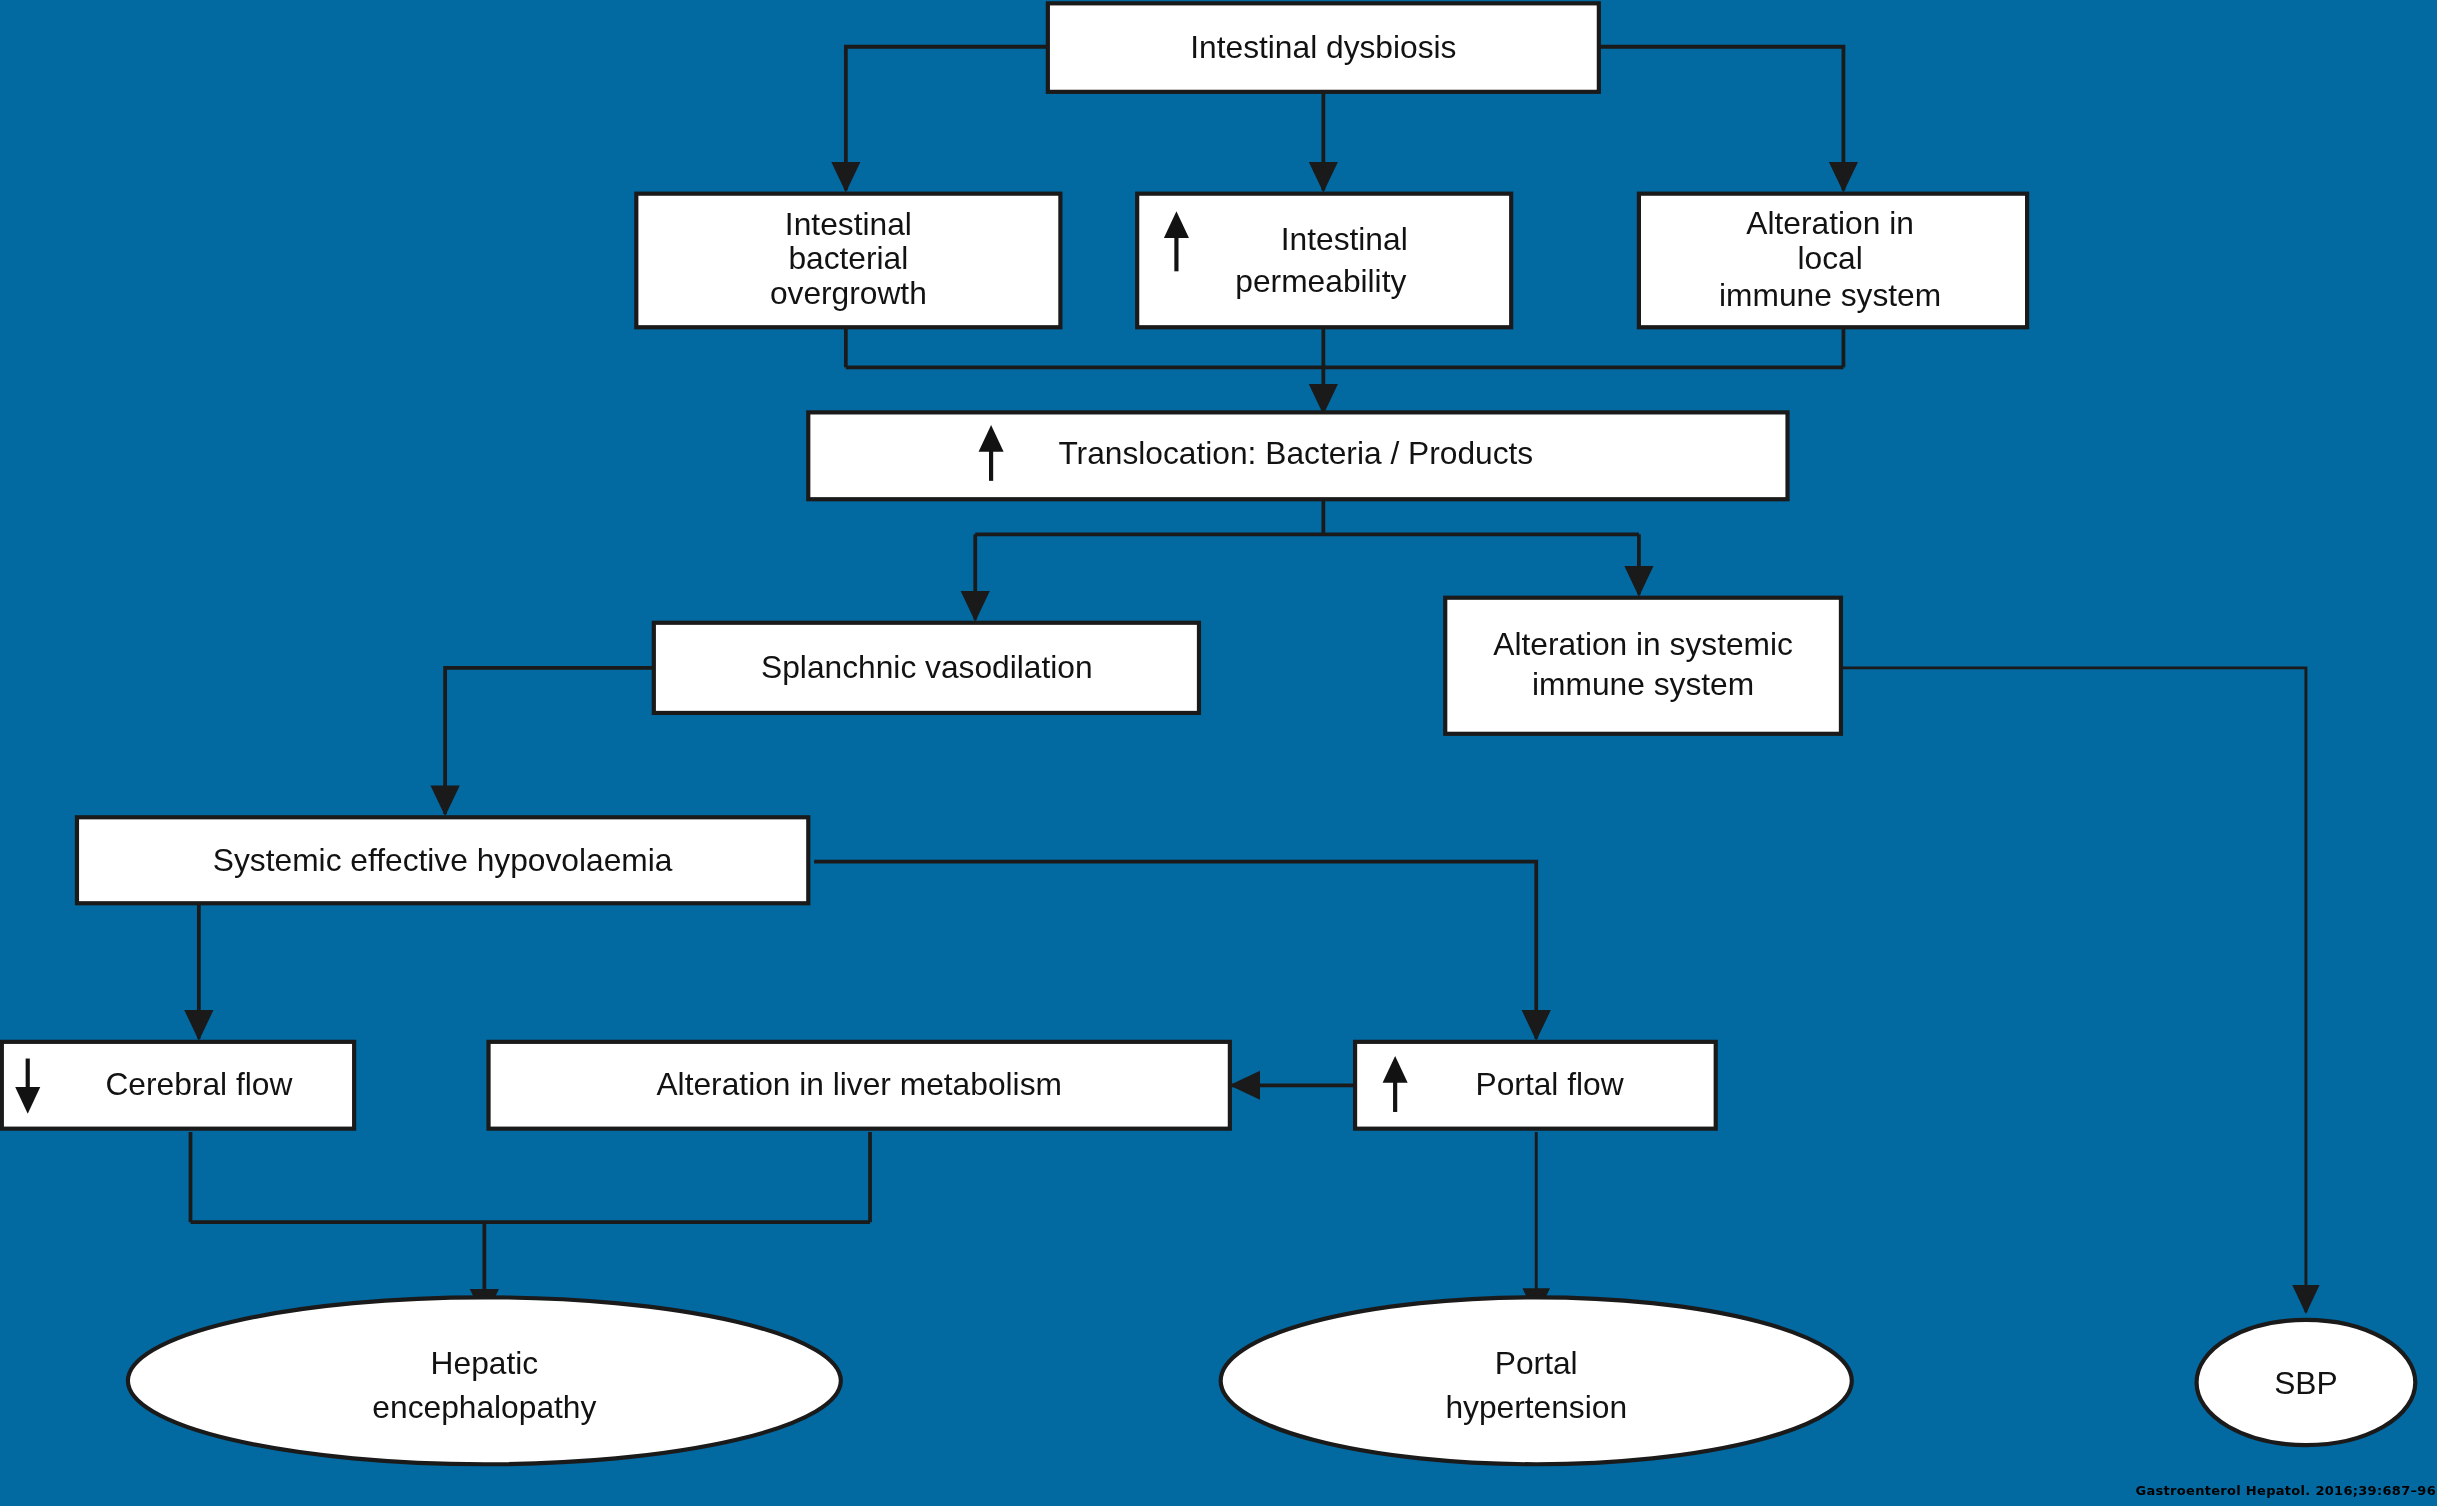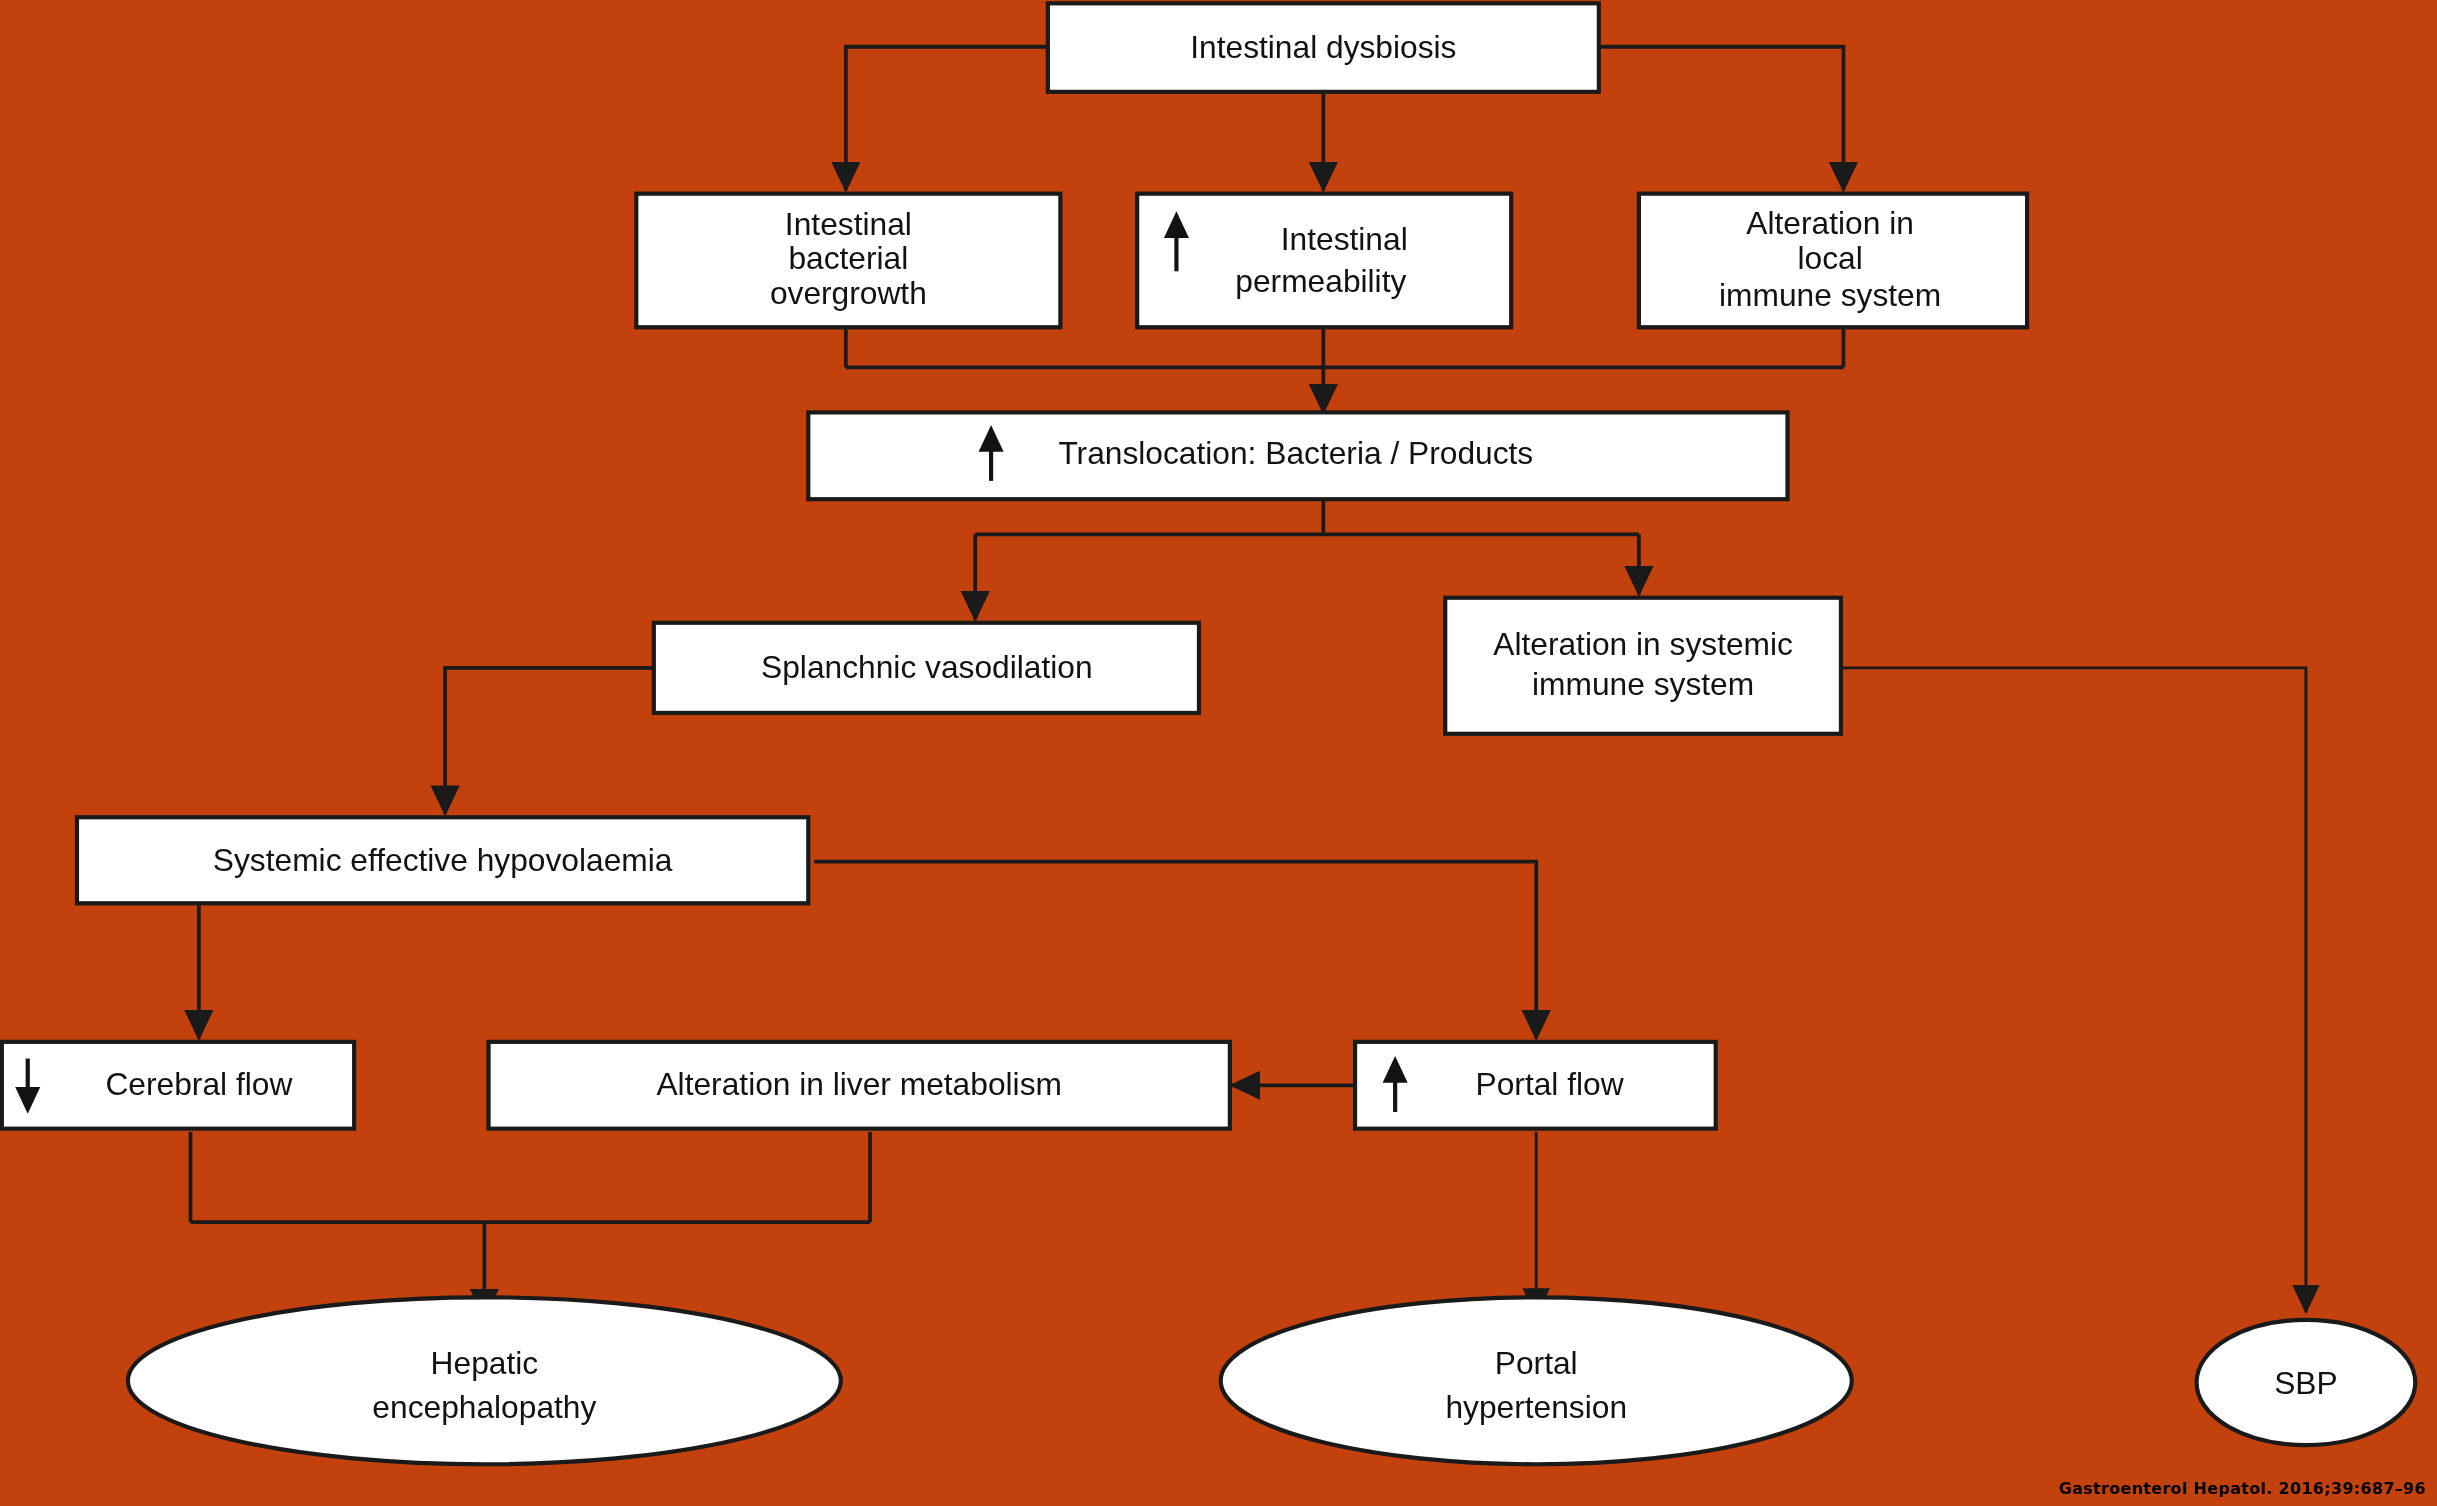--- a/index.html
+++ b/index.html
@@ -10,21 +10,21 @@
   body {
     width: 2438px;
     height: 1506px;
     font-family: "Liberation Sans", sans-serif;
     overflow: hidden;
   }
   #diagram-root {
     position: relative;
     width: 2438px;
     height: 1506px;
-    background: #c2410c;
+    background: #0369a1;
   }
   svg#flowchart {
     display: block;
     width: 2438px;
     height: 1506px;
   }
   .node-box {
     fill: #ffffff;
     stroke: #1a1a1a;
     stroke-width: 5;
@@ -57,24 +57,24 @@
     fill: none;
     stroke: #121212;
     stroke-width: 5;
   }
   .trend-head {
     fill: #121212;
     stroke: none;
   }
   .citation {
     position: absolute;
-    right: 12px;
+    right: 2px;
     bottom: 8.3px;
     font-family: "DejaVu Sans", sans-serif;
-    font-size: 16px;
+    font-size: 13px;
     font-weight: bold;
     color: #000000;
     letter-spacing: 0.3px;
     white-space: nowrap;
   }
 </style>
 </head>
 <body>
 
 <div id="diagram-root">

